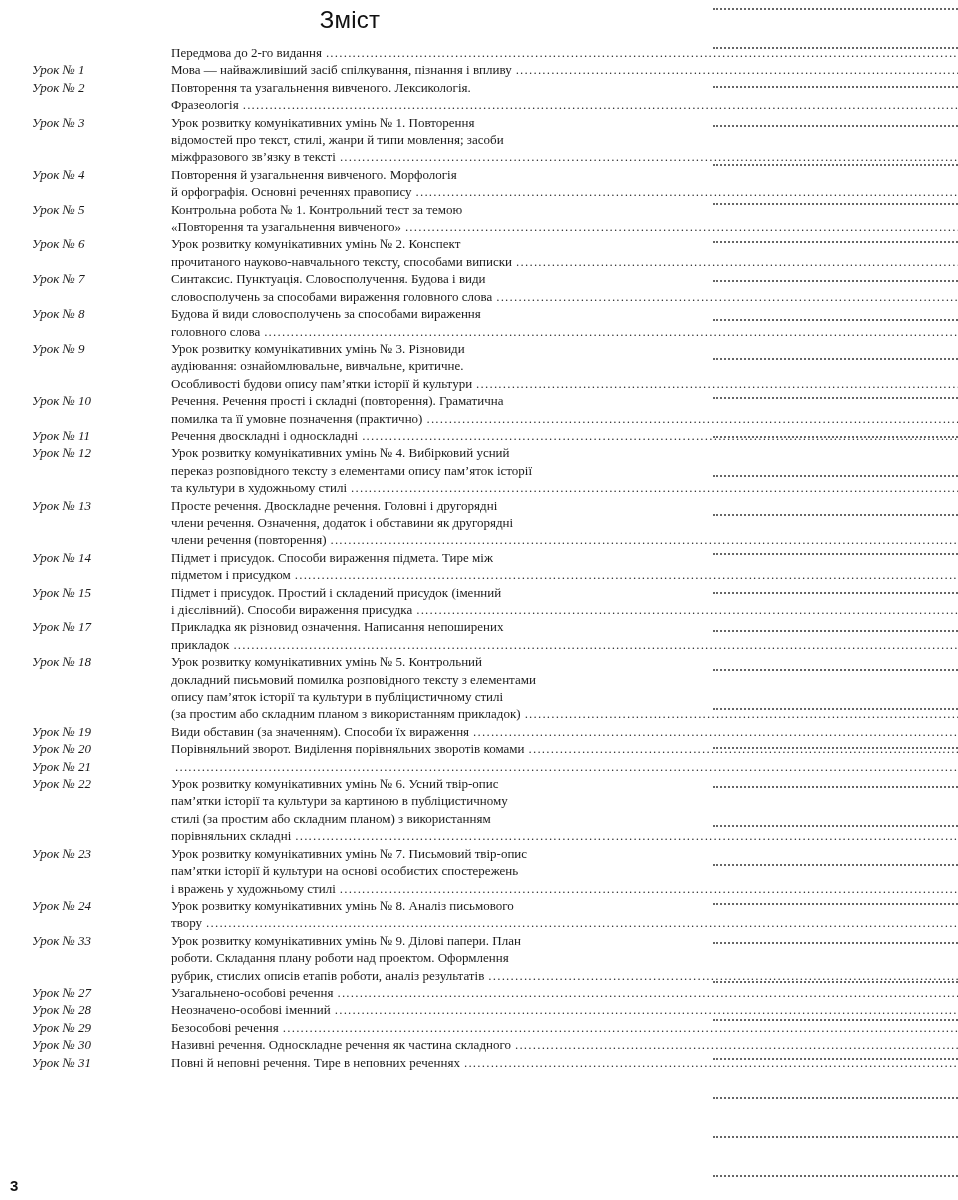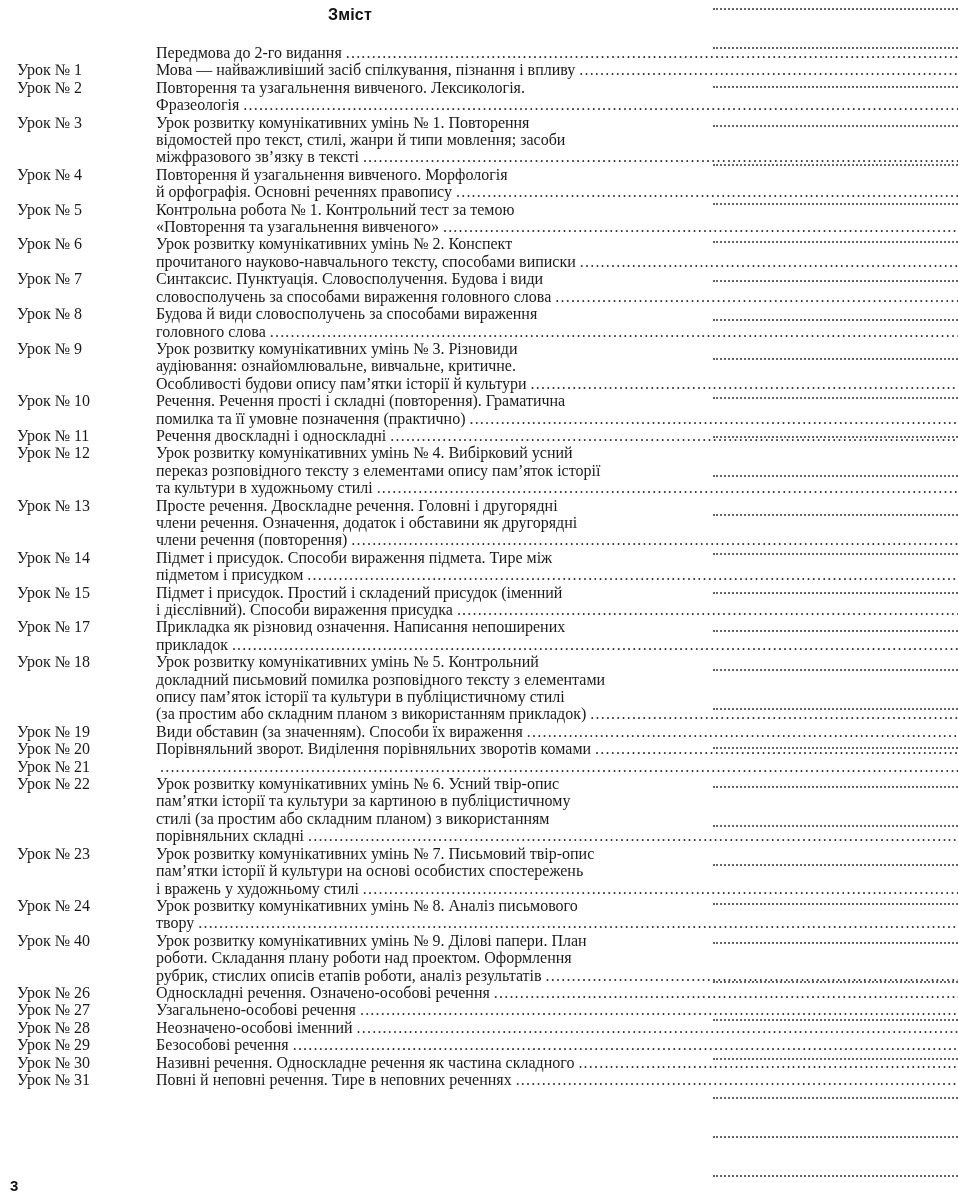--- a/index.html
+++ b/index.html
@@ -4,29 +4,29 @@
 <style>
   html, body { margin: 0; padding: 0; }
   body {
     width: 958px; height: 1200px; position: relative; overflow: hidden;
     background: #ffffff; color: #1a1a1a;
     font-family: "Liberation Serif", "DejaVu Serif", serif;
   }
   .title {
     position: absolute; left: 0; top: 6px; width: 700px; text-align: center;
     font-family: "Liberation Sans", "DejaVu Sans", sans-serif;
-    font-weight: bold; font-size: 16px; letter-spacing: 0.2px; color: #111;
+    font-weight: normal; font-size: 24px; letter-spacing: 0.2px; color: #111;
   }
   .toc {
-    position: absolute; left: 17px; top: 44px; width: 676px;
-    font-size: 16px; line-height: 17.4px;
+    position: absolute; left: 32px; top: 44px; width: 676px;
+    font-size: 13px; line-height: 17.4px;
   }
   .entry { display: flex; align-items: flex-start; }
   .lesson {
-    width: 139px; flex: 0 0 139px; color: #1a1a1a;
+    width: 139px; flex: 0 0 139px; font-style: italic; color: #1a1a1a;
   }
   .body { flex: 1 1 auto; }
   .line { display: flex; align-items: baseline; white-space: nowrap; }
   .line .text { flex: 0 0 auto; }
   .line .leader {
     flex: 1 1 auto; overflow: hidden; margin: 0 4px; color: #333;
   }
   .line .leader::before {
     content: "..................................................................................................................................................................................................................";
     letter-spacing: 1.2px;
@@ -340,39 +340,30 @@
         <div class="line">
           <span class="text">Урок розвитку комунікативних умінь № 8. Аналіз письмового</span>
         </div>
         <div class="line">
           <span class="text">твору</span>
           <span class="leader"></span>
         </div>
       </div>
     </div>
     <div class="entry">
-      <div class="lesson">Урок № 40</div>
+      <div class="lesson">Урок № 33</div>
       <div class="body">
         <div class="line">
           <span class="text">Урок розвитку комунікативних умінь № 9. Ділові папери. План</span>
         </div>
         <div class="line">
           <span class="text">роботи. Складання плану роботи над проектом. Оформлення</span>
         </div>
         <div class="line">
           <span class="text">рубрик, стислих описів етапів роботи, аналіз результатів</span>
-          <span class="leader"></span>
-        </div>
-      </div>
-    </div>
-    <div class="entry">
-      <div class="lesson">Урок № 26</div>
-      <div class="body">
-        <div class="line">
-          <span class="text">Односкладні речення. Означено-особові речення</span>
           <span class="leader"></span>
         </div>
       </div>
     </div>
     <div class="entry">
       <div class="lesson">Урок № 27</div>
       <div class="body">
         <div class="line">
           <span class="text">Узагальнено-особові речення</span>
           <span class="leader"></span>

